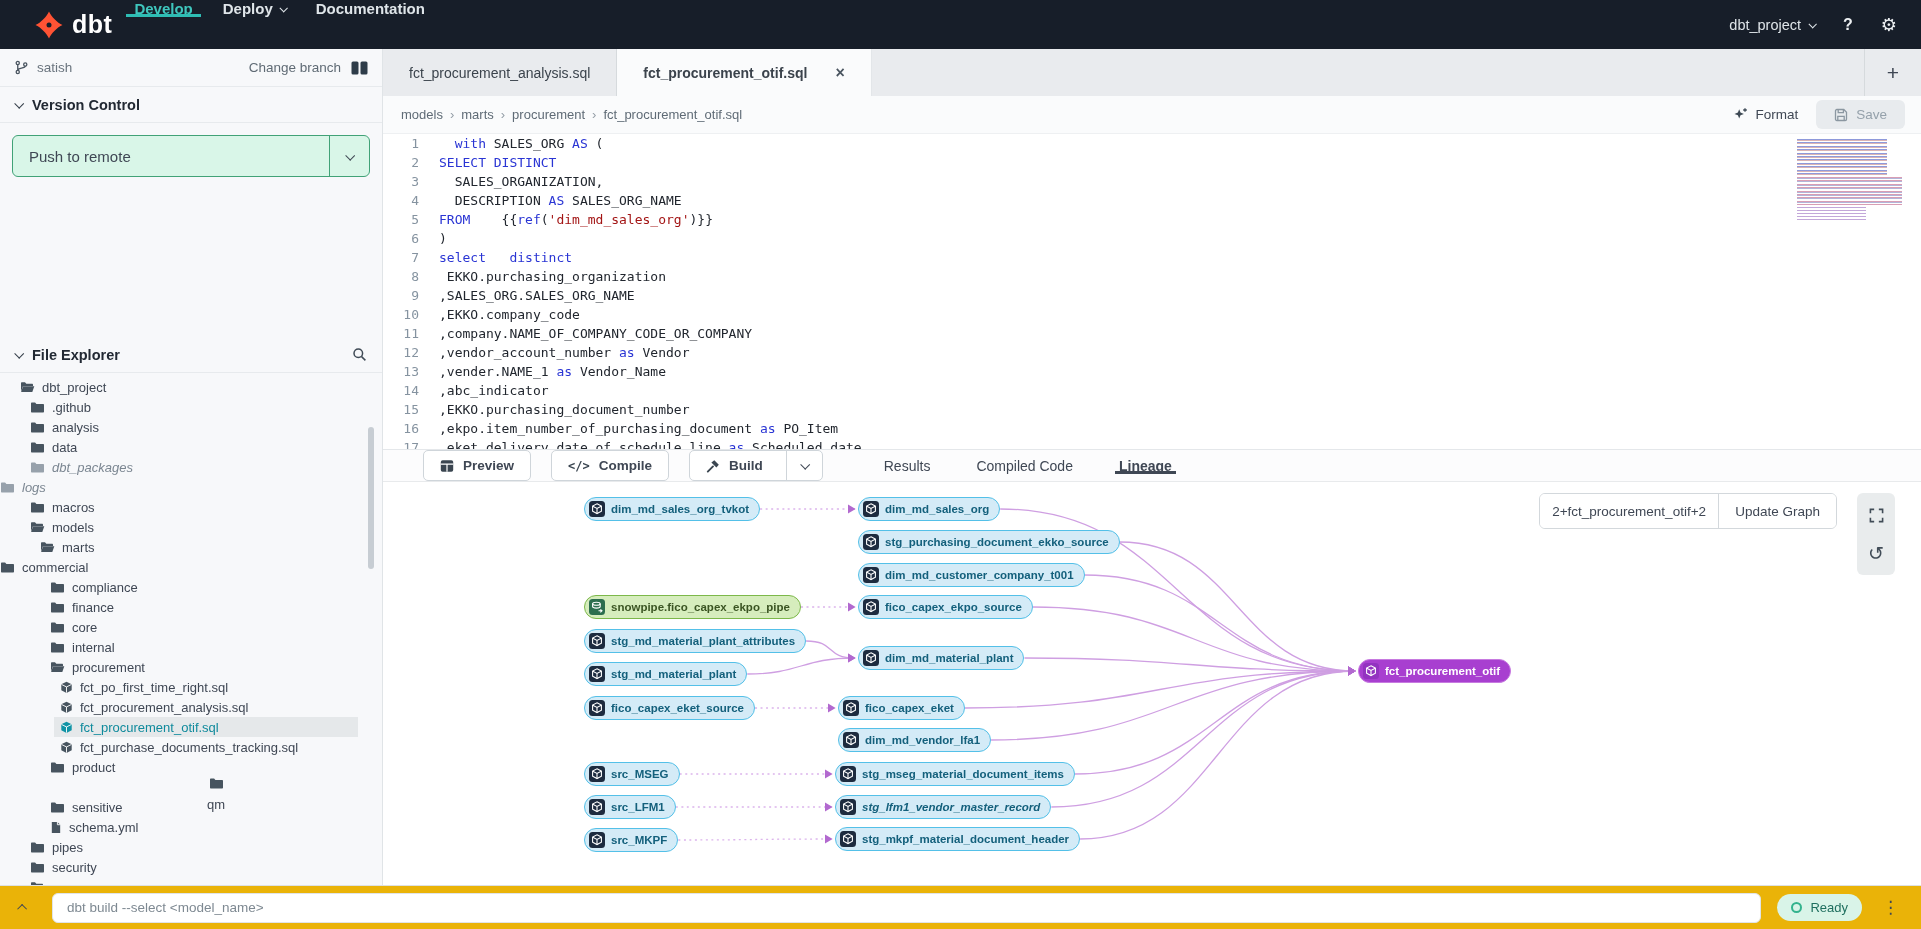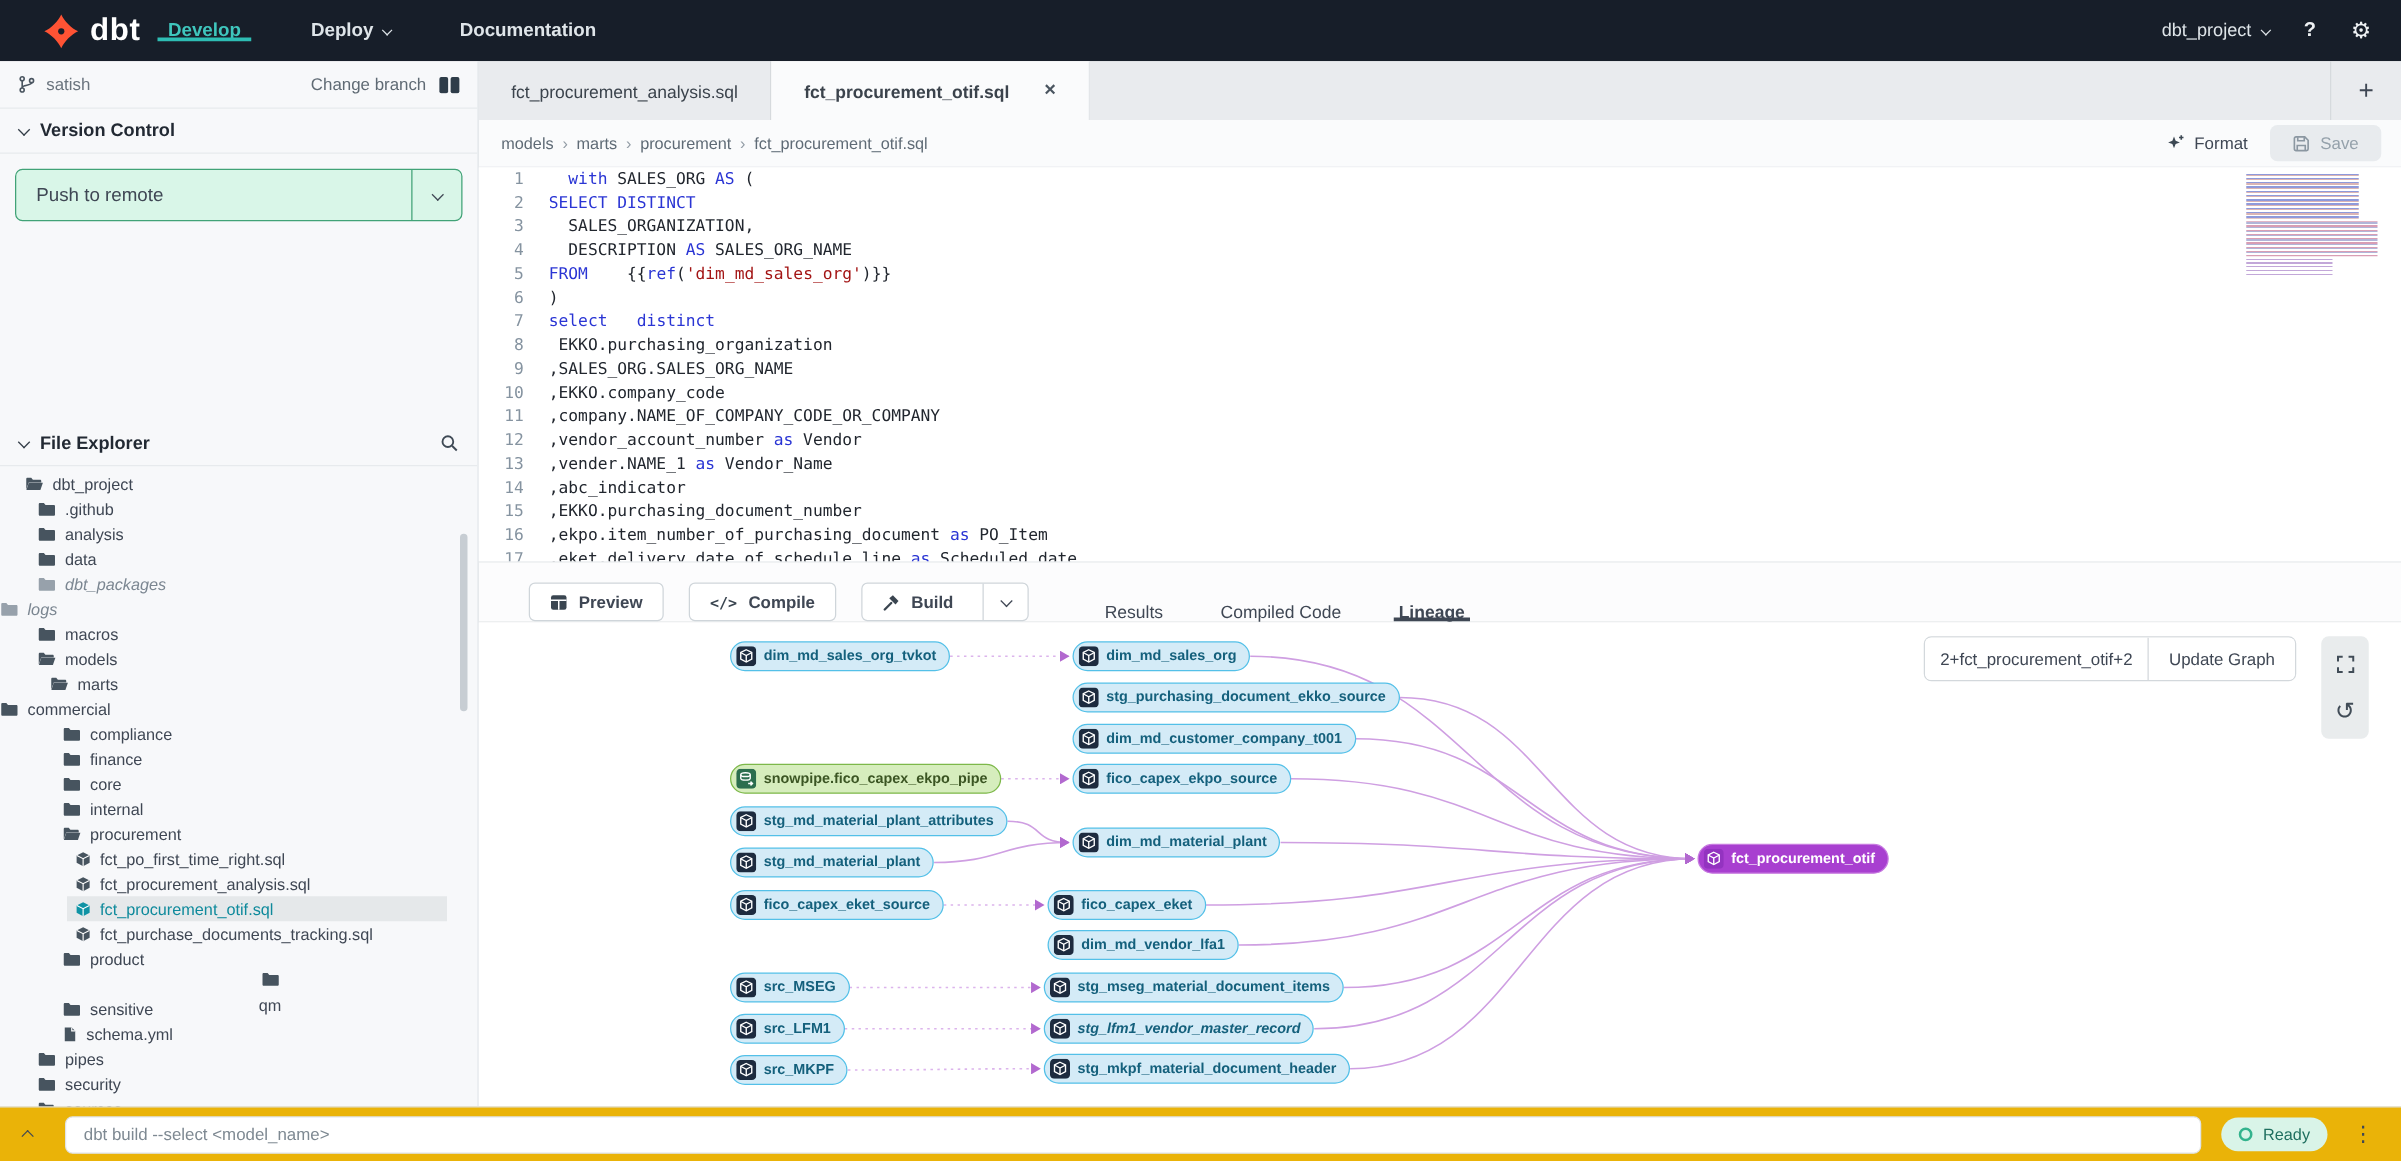--- a/index.html
+++ b/index.html
@@ -2,21 +2,21 @@
 <html><head>
 <meta charset="utf-8">
 <style>
   *{margin:0;padding:0;box-sizing:border-box}
   html,body{width:1921px;height:929px;overflow:hidden;font-family:"Liberation Sans","DejaVu Sans",sans-serif;background:#fff;color:#3f4754}
   .app{width:1921px;height:929px;display:flex;flex-direction:column}
   
   .topnav{height:49px;background:#171e29;display:flex;align-items:stretch;flex:none;color:#e8ecef}
   .logo{display:flex;align-items:center;gap:8px;padding:0 22px 0 34px}
   .logo-text{font-size:25px;font-weight:bold;color:#fff;letter-spacing:.5px}
-  .nav-items{display:flex;align-items:center;gap:56px}
+  .nav-items{display:flex;align-items:flex-start;gap:30px}
   .nav-item{display:flex;align-items:center;gap:7px;font-size:15px;font-weight:600;color:#dfe5e9;position:relative;cursor:pointer}
   .nav-item.active{color:#3fc6bd}
   .nav-item.active::after{content:"";position:absolute;left:-8px;right:-8px;bottom:0;height:3px;background:#2ebdb4}
   .nav-right{margin-left:auto;display:flex;align-items:center;gap:28px;padding-right:24px}
   .proj-sel{display:flex;align-items:center;gap:8px;font-size:14.5px;color:#dfe5e9;cursor:pointer}
   .help-q{font-size:16px;font-weight:bold;color:#eef1f3;cursor:pointer}
   .gear{font-size:18px;color:#eef1f3;cursor:pointer}
   .chev{display:inline-block;width:6px;height:6px;border-right:1.8px solid currentColor;border-bottom:1.8px solid currentColor;transform:rotate(45deg) translateY(-1px)}
   .chev.big{width:7px;height:7px}
   .chev.up{transform:rotate(225deg) translateY(-2px)}
@@ -64,21 +64,21 @@
   .ln{width:36px;flex:none;text-align:right;color:#8593a0;margin-right:20px}
   .ct{color:#21262e}
   .kw{color:#2a35d4}
   .str{color:#a31515}
   .minimap{position:absolute;top:5px;right:14px;width:112px;height:82px;background:#fff}
   .mm{position:absolute;left:2px}
   .mm.s1{top:0;height:36px;width:80%;background:repeating-linear-gradient(180deg,rgba(50,70,190,.55) 0 1px,rgba(150,40,40,.35) 1px 2px,transparent 2px 3.4px)}
   .mm.s2{top:38px;height:28px;width:94%;background:repeating-linear-gradient(180deg,rgba(170,40,90,.45) 0 1px,rgba(60,70,160,.4) 1px 2px,transparent 2px 3.4px)}
   .mm.s3{top:68px;height:14px;width:62%;background:repeating-linear-gradient(180deg,rgba(120,60,170,.45) 0 1px,transparent 1px 3px)}
   
-  .ptoolbar{height:49px;flex:none;border-top:1px solid #e4e7ea;border-bottom:1px solid #e8eaec;background:#fcfcfd;display:flex;align-items:flex-end;padding-left:40px}
+  .ptoolbar{height:33px;flex:none;border-top:1px solid #e4e7ea;border-bottom:1px solid #e8eaec;background:#fcfcfd;display:flex;align-items:center;padding-left:40px}
   .pbtns{display:flex;align-items:center;gap:20px}
   .pbtn{height:31px;display:flex;align-items:center;gap:9px;background:#fff;border:1px solid #cfd5da;border-radius:5px;padding:0 16px;font-size:13.5px;font-weight:600;color:#3f4754;cursor:pointer}
   .pbtn.split{padding:0}
   .pbtn.split .bmain{display:flex;align-items:center;gap:9px;padding:0 14px 0 16px}
   .pbtn.split .bcaret{width:36px;height:100%;display:flex;align-items:center;justify-content:center;border-left:1px solid #cfd5da}
   .ptb-sep{width:1px;background:#e2e5e8;margin:0 30px}
   .ptabs{display:flex;align-items:stretch;gap:46px}
   .ptab{display:flex;align-items:center;font-size:14px;color:#3f4754;cursor:pointer;position:relative}
   .ptab.active{font-weight:600}
   .ptab.active::after{content:"";position:absolute;left:-4px;right:-4px;bottom:0;height:3px;background:#3f4754}

